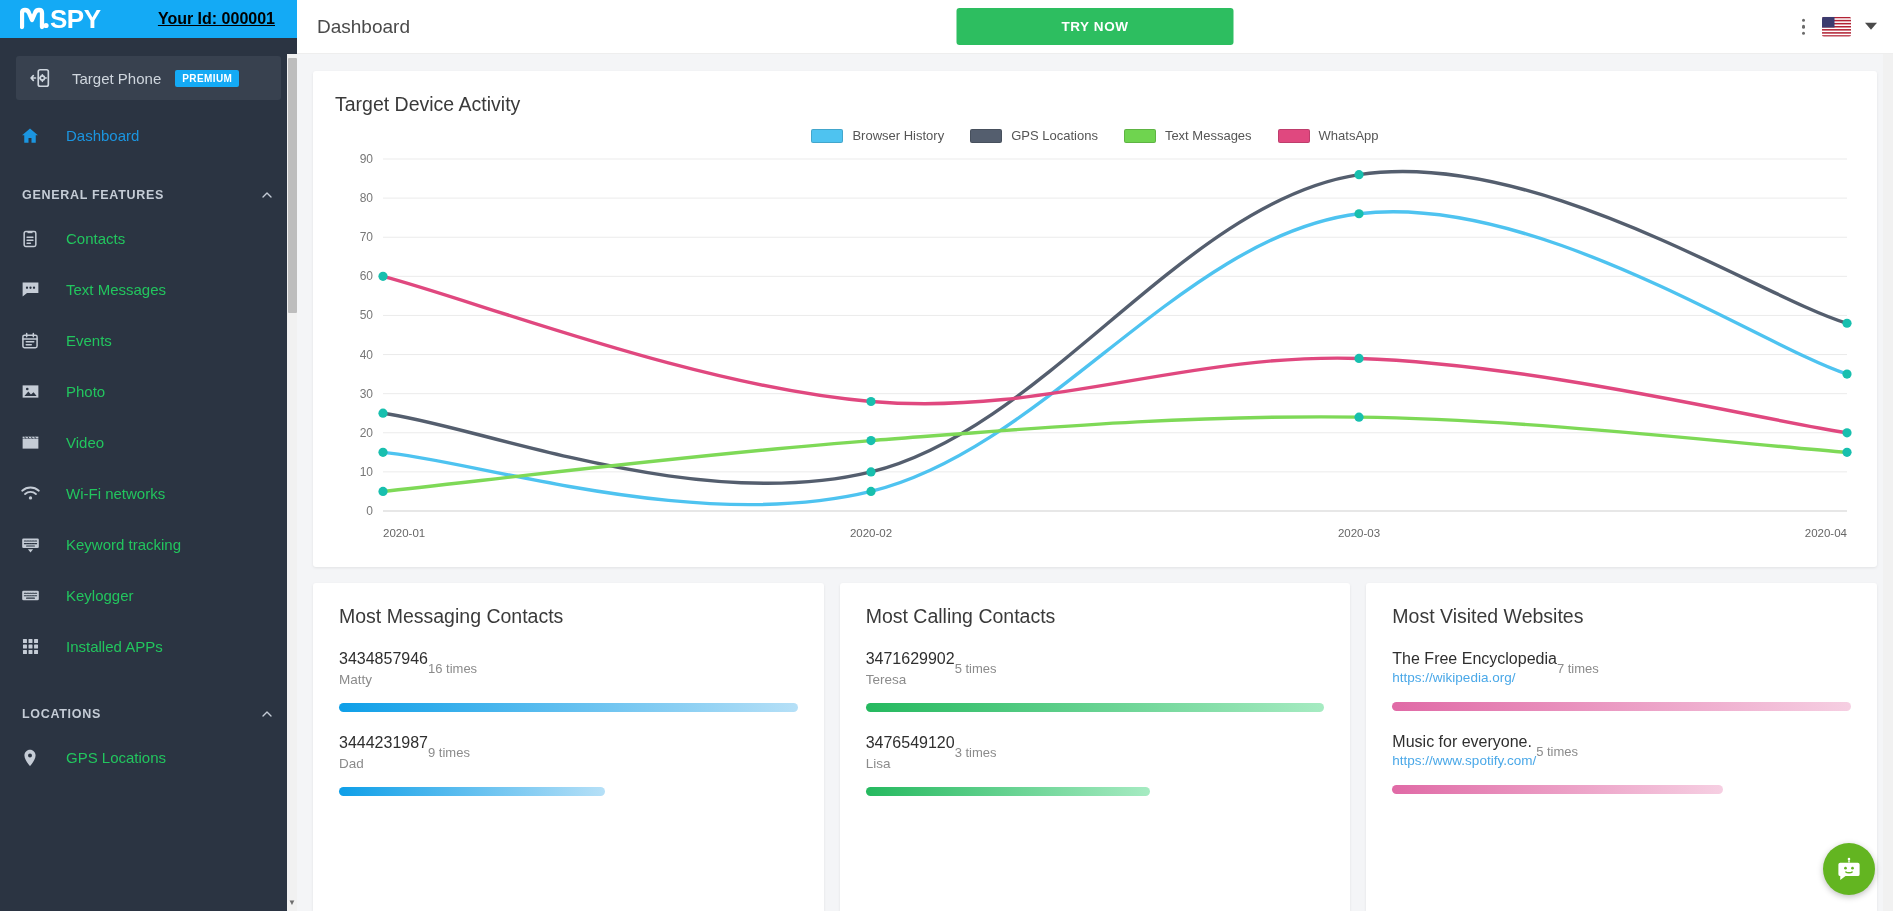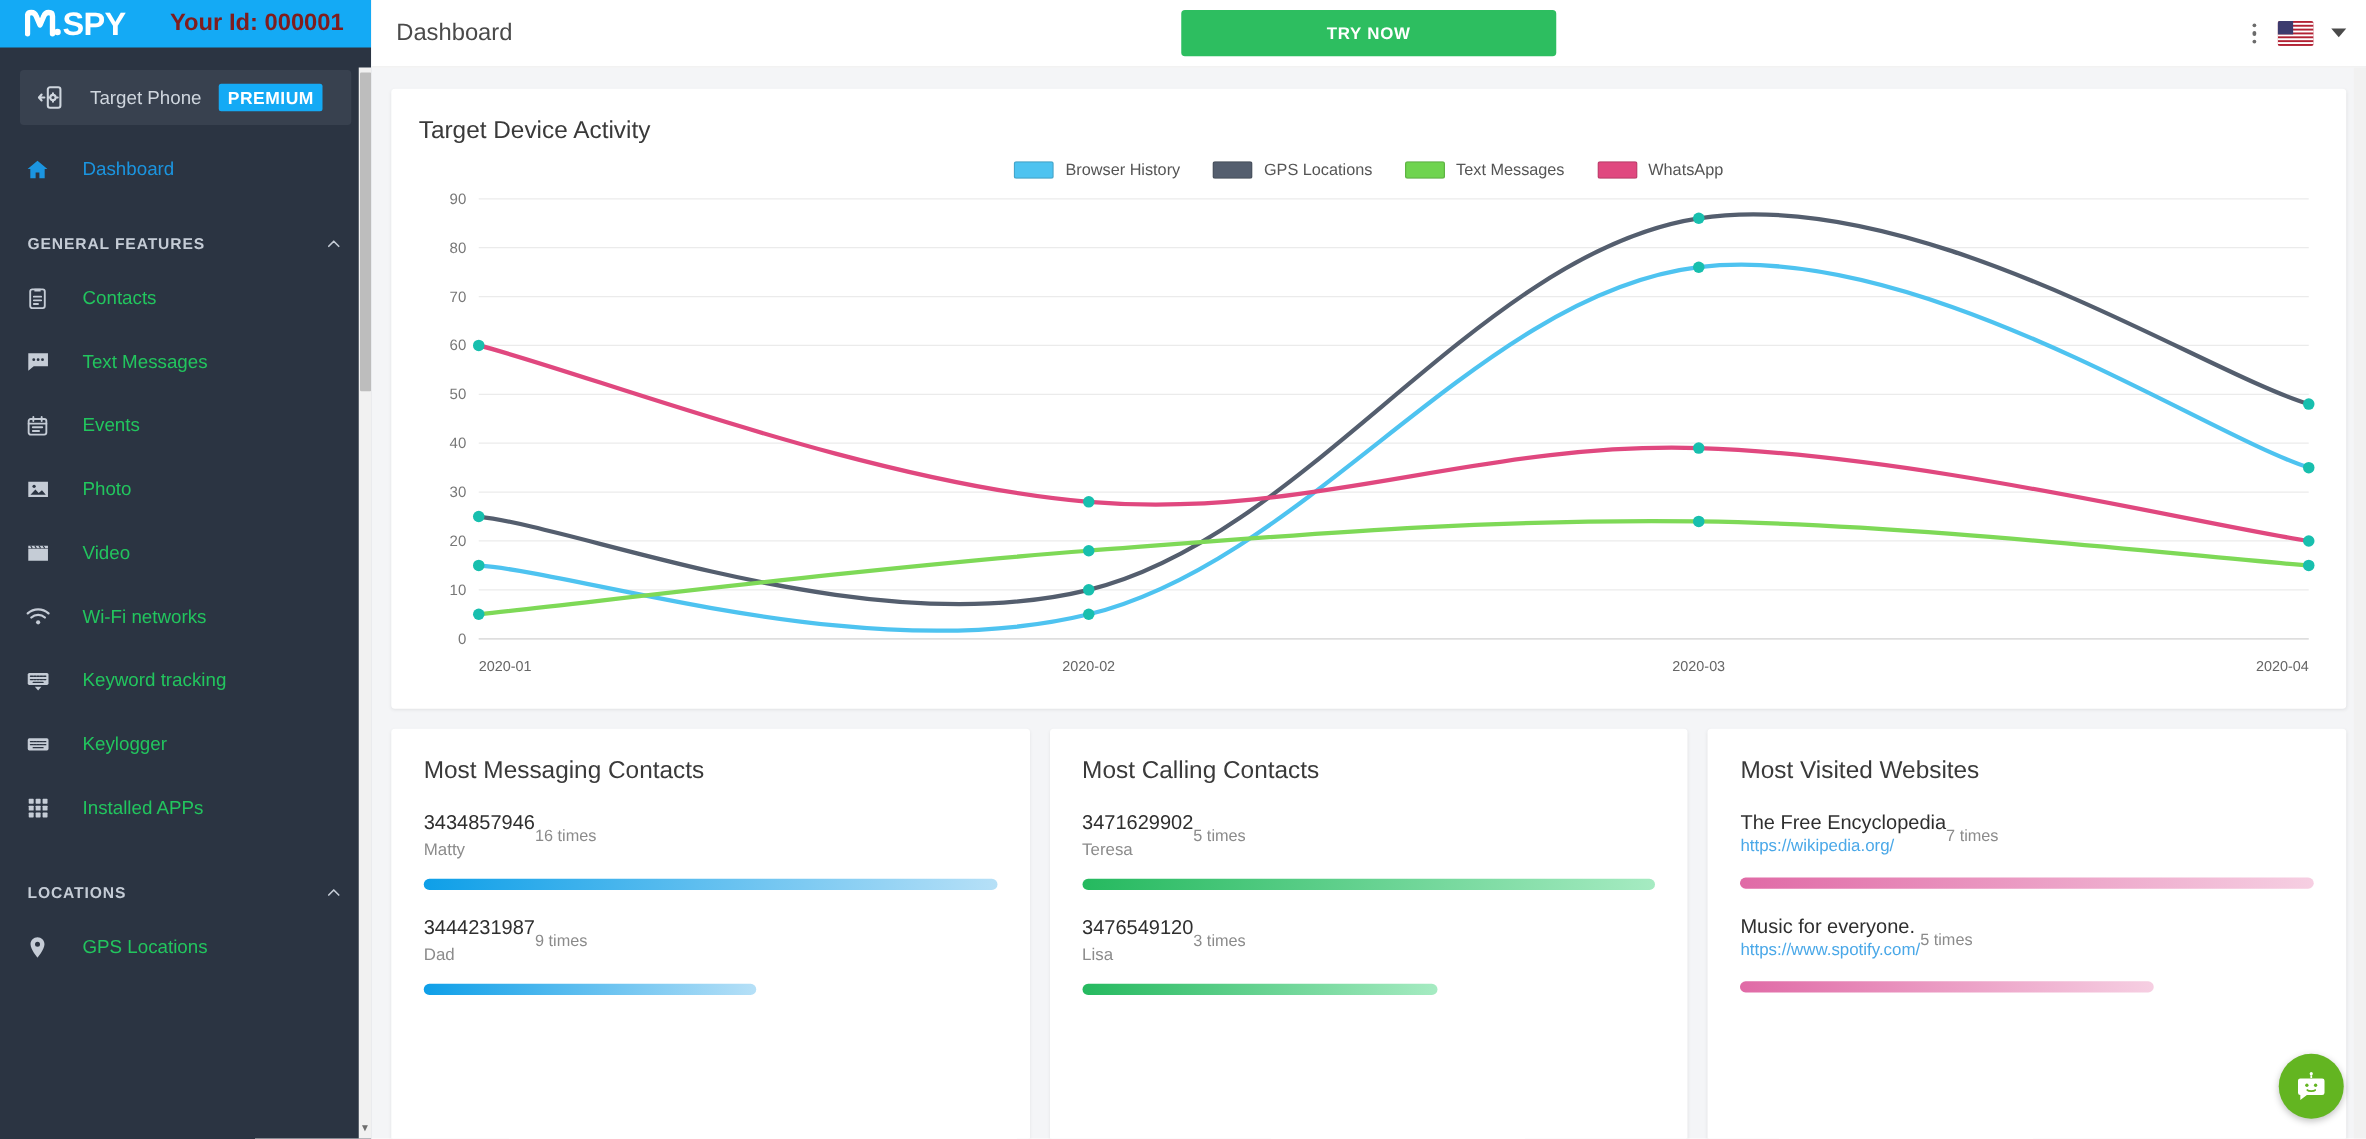--- a/index.html
+++ b/index.html
@@ -24,35 +24,35 @@
     display: flex; align-items: center;
     padding: 0 20px;
     position: relative;
   }
   .brand-logo {
     font-size: 26px; font-weight: bold; color: #ffffff;
     letter-spacing: -0.5px; display: flex; align-items: center;
   }
   .brand-id {
     position: absolute; right: 22px; top: 50%; transform: translateY(-50%);
-    color: #7f1d1d; font-size: 19px; font-weight: bold;
+    color: #000000; font-size: 16px; font-weight: bold; text-decoration: underline;
   }
   .target-phone {
     margin: 18px 16px 0 16px;
     background: #38414f;
     height: 44px; border-radius: 3px;
     display: flex; align-items: center;
     padding: 0 14px;
     text-align: center;
   }
   .tp-icon { width: 22px; height: 22px; color: #cfd6de; flex: 0 0 22px; }
   .tp-label { color: #cfd6de; font-size: 15px; margin-left: 20px; }
   .tp-badge {
     margin-left: 14px; background: #14aaf5; color: #fff;
-    font-size: 14px; font-weight: bold; letter-spacing: .4px;
+    font-size: 10px; font-weight: bold; letter-spacing: .4px;
     padding: 3px 7px; border-radius: 2px;
   }
 
   .nav-scroll { height: 813px; overflow: hidden; position: relative; }
 
   .nav-item {
     display: flex; align-items: center;
     height: 51px;
     padding: 0 16px 0 18px;
     cursor: pointer;
@@ -98,21 +98,21 @@
   .topbar {
     height: 54px; background: #ffffff;
     display: flex; align-items: center;
     position: relative;
     border-bottom: 1px solid #eeeeee;
   }
   .page-title { font-size: 19px; color: #4a4a4a; margin-left: 20px; font-weight: normal; }
   .try-now {
     position: absolute; left: 50%; transform: translateX(-50%);
     top: 8px;
-    width: 300px; height: 37px;
+    width: 277px; height: 37px;
     background: #2dbe60; color: #ffffff;
     border: none; border-radius: 3px;
     font-size: 13.5px; font-weight: bold; letter-spacing: .6px;
     cursor: pointer;
     font-family: "Liberation Sans", sans-serif;
   }
   .top-right {
     position: absolute; right: 16px; top: 50%; transform: translateY(-50%);
     display: flex; align-items: center; gap: 14px;
   }

